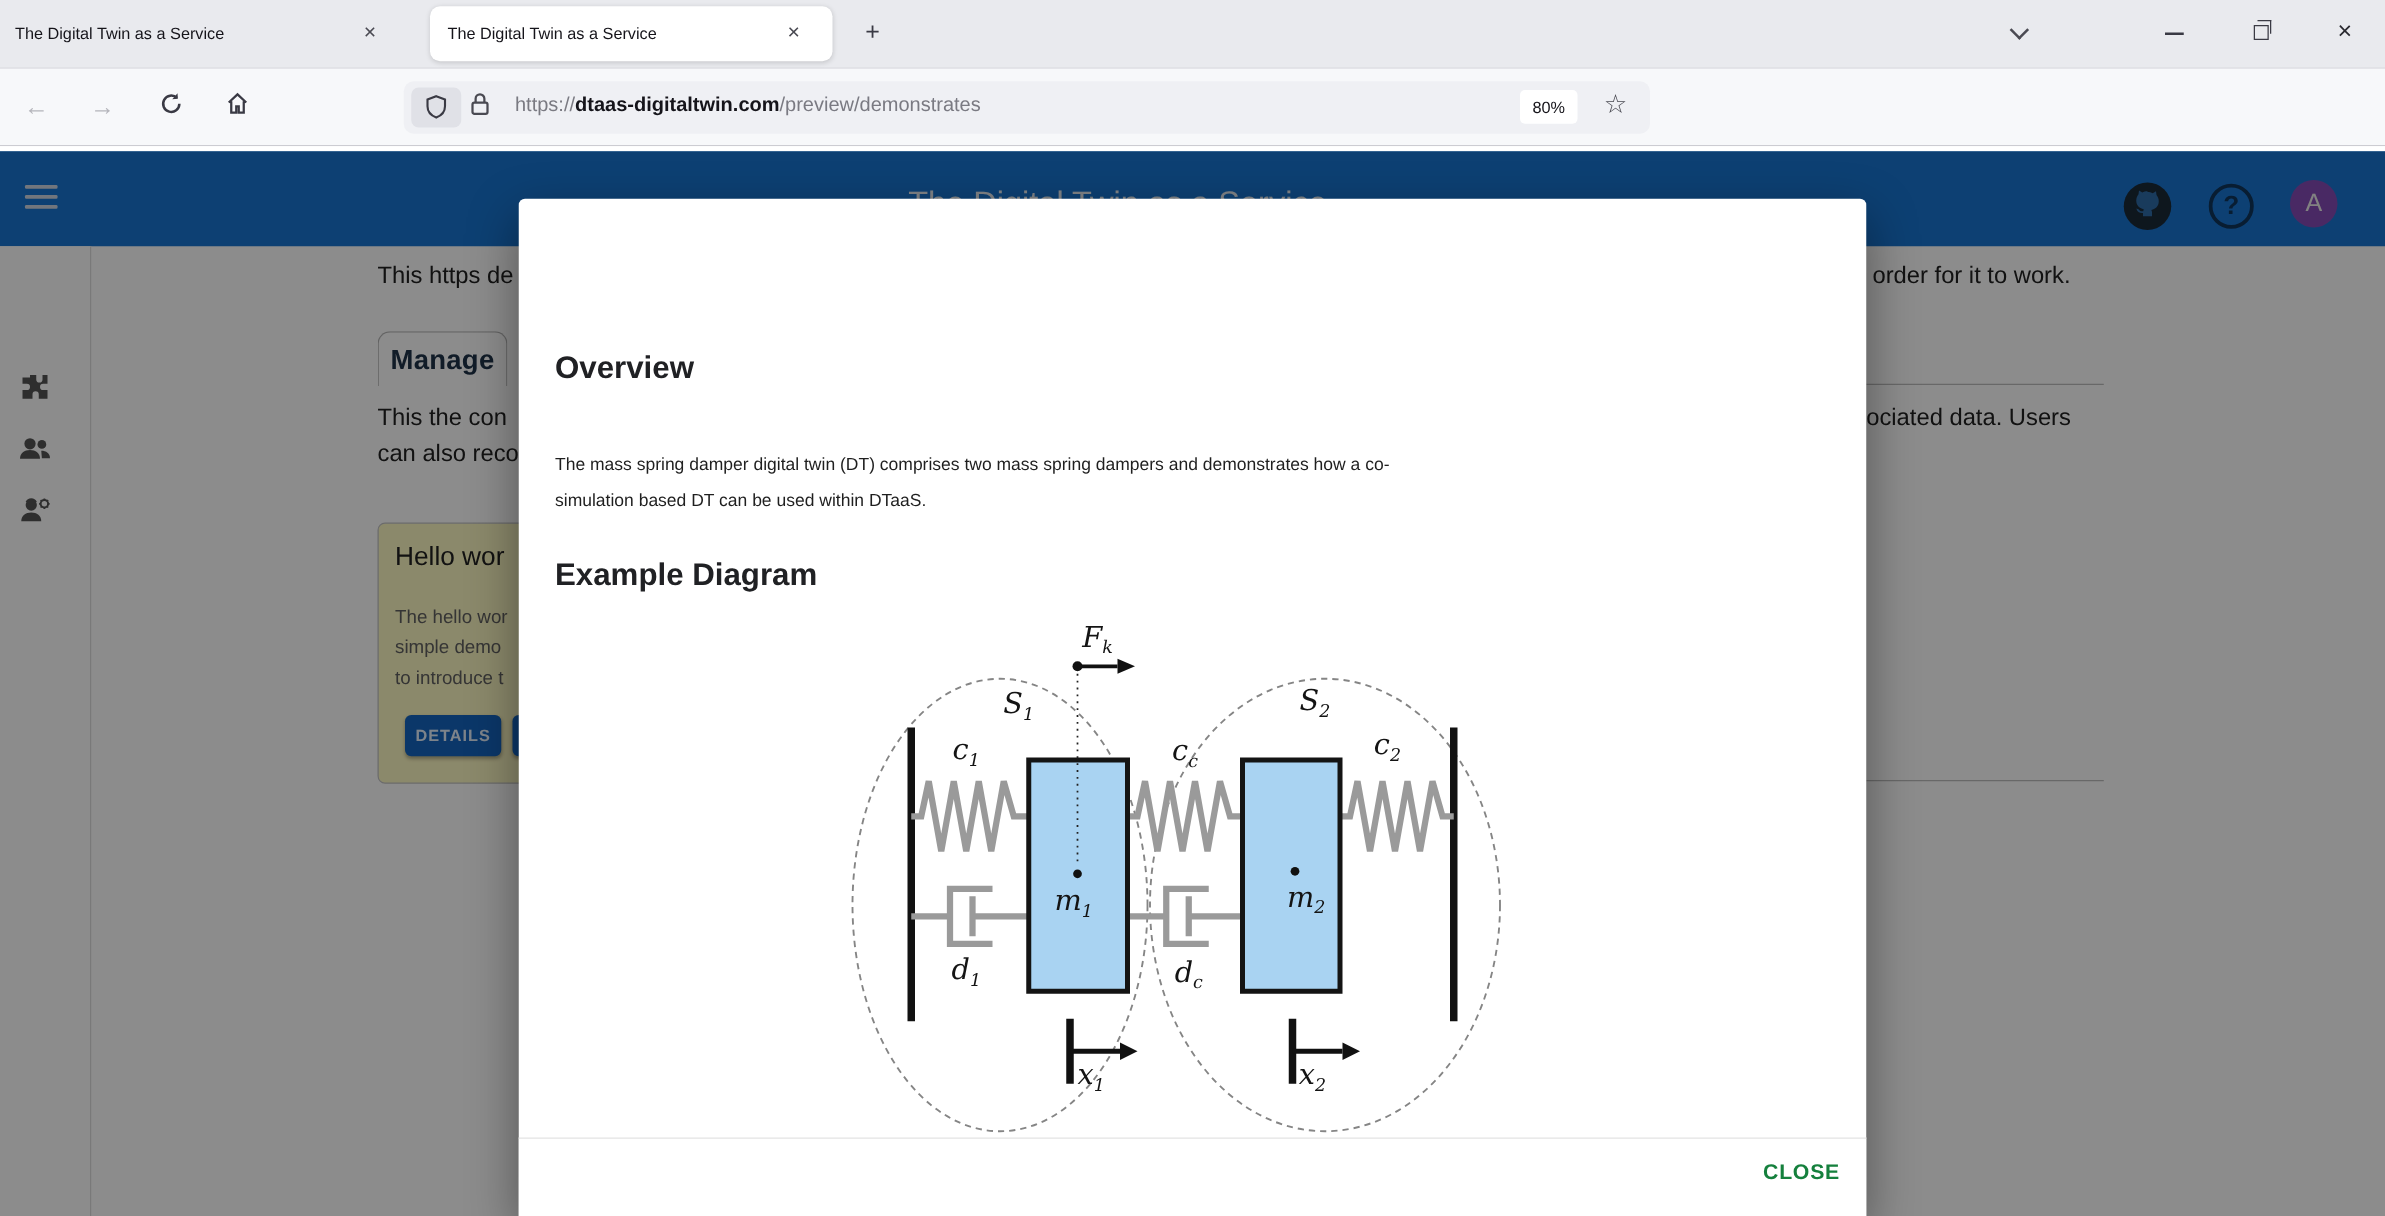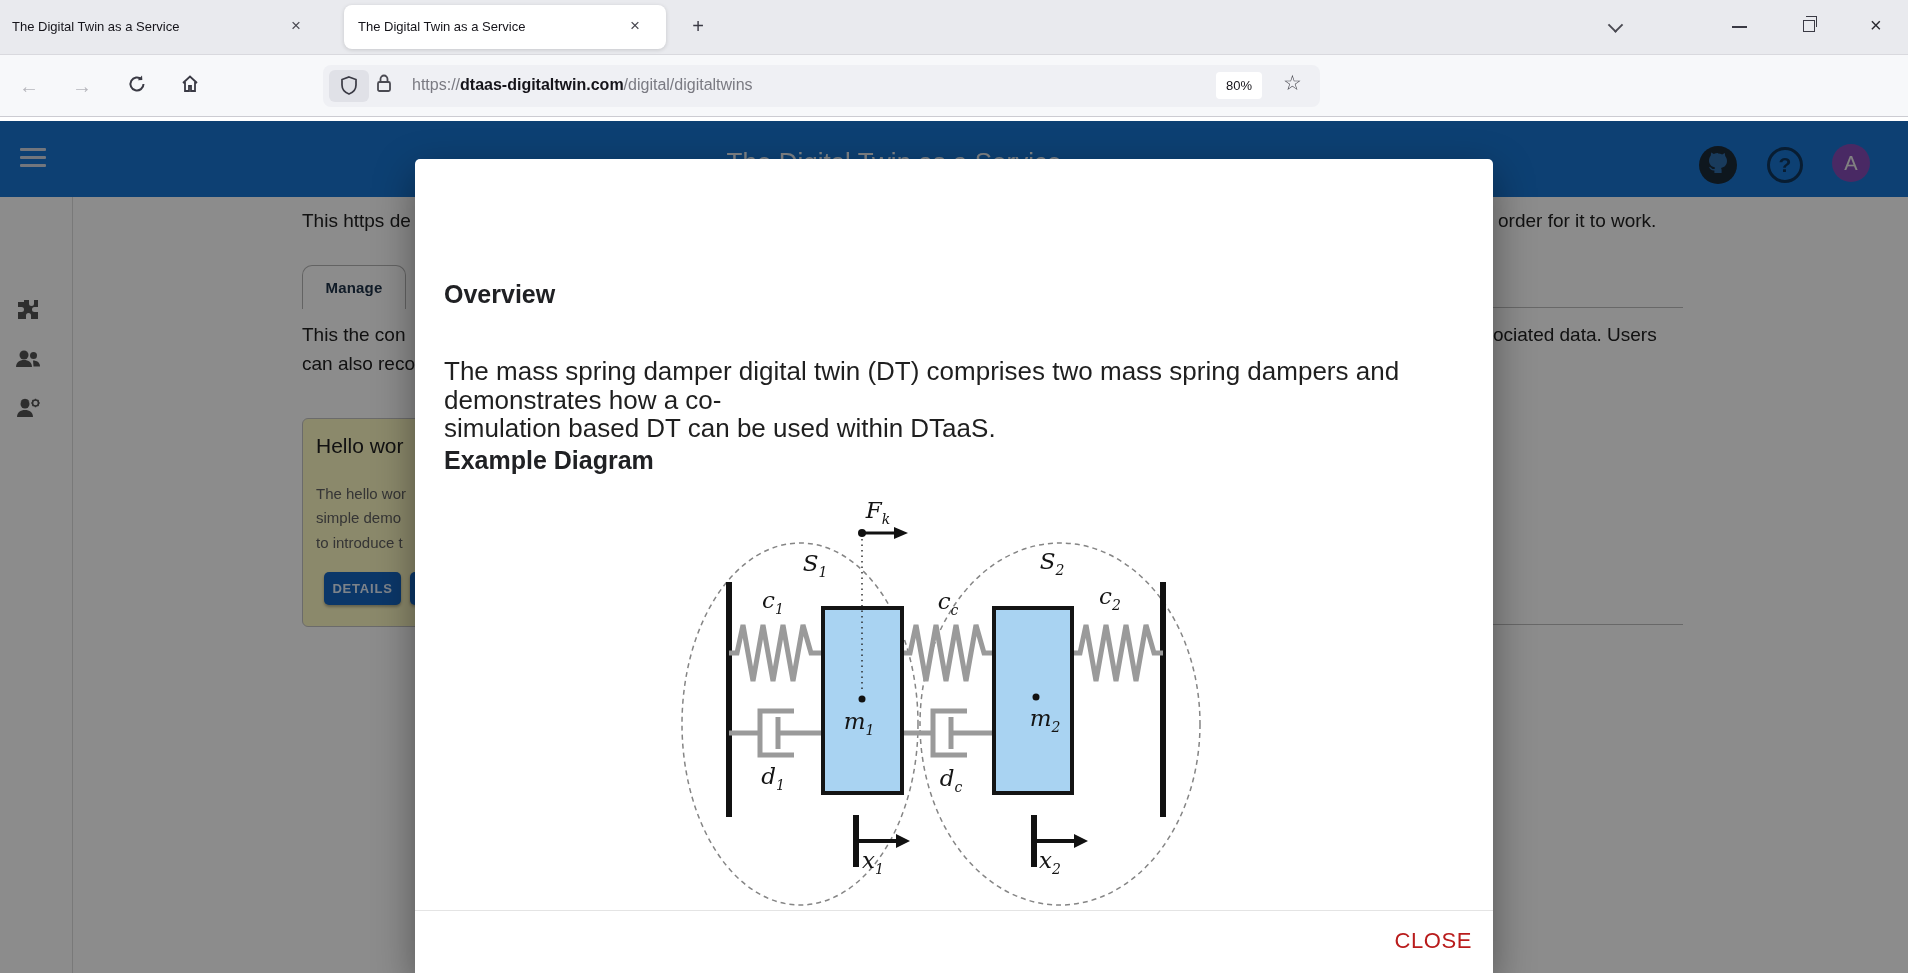--- a/index.html
+++ b/index.html
@@ -42,35 +42,35 @@
   .page{position:absolute;left:0;top:117px;width:1908px;height:856px;background:#ffffff;}
   .appbar{position:absolute;left:0;top:4px;width:1908px;height:76px;background:#1976d2;}
   .appbar-burger{position:absolute;left:20px;top:27px;width:26px;height:19px;}
   .appbar-burger span{display:block;height:3px;background:#cfd8e3;margin-bottom:5px;border-radius:1px;}
   .appbar-title{position:absolute;left:894px;top:26px;transform:translateX(-50%);font-size:26px;color:#e9eef4;white-space:nowrap;}
   .gh-circle{position:absolute;left:1698px;top:24px;}
   .q-circle{position:absolute;left:1767px;top:26px;width:30px;height:30px;border:3px solid #10355c;border-radius:50%;color:#10355c;font-size:21px;font-weight:bold;text-align:center;line-height:30px;}
   .avatar{position:absolute;left:1832px;top:23px;width:38px;height:38px;background:#864cb6;border-radius:50%;color:#ececec;font-size:20px;text-align:center;line-height:38px;}
   .rail{position:absolute;left:0;top:80px;width:72px;height:776px;background:#fff;border-right:1px solid #ddd;}
   .frag{position:absolute;font-size:19px;color:#212121;white-space:nowrap;}
-  .managetab{position:absolute;left:302px;top:148px;width:102px;height:43px;border:1px solid #b5b5b5;border-bottom:none;border-radius:10px 10px 0 0;color:#20344a;font-weight:bold;font-size:15px;text-align:center;line-height:43px;letter-spacing:0.2px;}
+  .managetab{position:absolute;left:302px;top:148px;width:102px;height:43px;border:1px solid #b5b5b5;border-bottom:none;border-radius:10px 10px 0 0;color:#20344a;font-weight:bold;font-size:22px;text-align:center;line-height:43px;letter-spacing:0.2px;}
   .hline{position:absolute;height:1px;background:#bdbdbd;}
   .card{position:absolute;left:302px;top:301px;width:128px;height:207px;border:1px solid #c4c4c4;border-radius:6px;background:#fef9c3;}
   .card-title{position:absolute;left:13px;top:15px;font-size:21px;color:#212121;white-space:nowrap;}
   .card-line{position:absolute;left:13px;font-size:15px;color:#616161;white-space:nowrap;}
   .btn-blue{position:absolute;background:#1565c0;border-radius:5px;color:#e3eefb;font-size:13px;font-weight:bold;letter-spacing:0.8px;text-align:center;line-height:33px;box-shadow:0 2px 3px rgba(0,0,0,0.3);}
   .backdrop{position:absolute;left:0;top:121px;width:1908px;height:852px;background:rgba(0,0,0,0.45);}
   
   .modal{position:absolute;left:415px;top:159px;width:1078px;height:814px;background:#fff;border-radius:5px 5px 0 0;box-shadow:0 14px 40px rgba(0,0,0,0.4);}
   .m-content{position:absolute;left:0;top:0;width:1078px;height:751px;overflow:hidden;}
   .m-title{position:absolute;left:29px;top:56px;font-size:34px;font-weight:600;color:#202124;line-height:44px;}
   .m-h2{position:absolute;left:29px;font-size:25px;font-weight:600;color:#202124;line-height:30px;}
-  .m-para{position:absolute;left:29px;top:198px;font-size:26px;color:#1f1f1f;line-height:28.5px;}
+  .m-para{position:absolute;left:29px;top:198px;font-size:14px;color:#1f1f1f;line-height:28.5px;}
   .m-footer{position:absolute;left:0;top:751px;width:1078px;height:63px;border-top:1px solid #e4e4e4;background:#fff;}
-  .close-btn{position:absolute;right:21px;top:17px;font-size:22px;font-weight:normal;letter-spacing:0.6px;color:#b91c1c;}
+  .close-btn{position:absolute;right:21px;top:17px;font-size:17px;font-weight:bold;letter-spacing:0.6px;color:#15803d;}
   
   .diagram{position:absolute;left:245px;top:328px;width:560px;height:423px;}
   .dlabel{position:absolute;transform:translate(-50%,-50%);font-family:"DejaVu Serif",serif;font-style:italic;font-size:23px;color:#141414;white-space:nowrap;}
   .dlabel sub{font-size:14px;}
 </style>
 </head>
 <body>
 
 <div class="screen">
 
@@ -110,21 +110,21 @@
             <path d="M9 1 L16 3.5 v5.5 c0 4.5-3 7.5-7 9 c-4-1.5-7-4.5-7-9 V3.5 Z" fill="none" stroke="#3a3a44" stroke-width="1.7"></path>
           </svg>
       </div>
       <div class="lockwrap">
         <svg width="18" height="24" viewBox="0 0 18 24">
             <rect x="3" y="10" width="12" height="9" rx="1.5" fill="none" stroke="#4a4a52" stroke-width="1.8"></rect>
             <path d="M5.5 10 V7 a3.5 3.5 0 0 1 7 0 V10" fill="none" stroke="#4a4a52" stroke-width="1.8"></path>
           </svg>
       </div>
       <div class="urltext">
-        <span class="url-gray">https://</span><span class="url-dark">dtaas-digitaltwin.com</span><span class="url-gray">/digital/digitaltwins</span>
+        <span class="url-gray">https://</span><span class="url-dark">dtaas-digitaltwin.com</span><span class="url-gray">/preview/demonstrates</span>
       </div>
       <div class="zoom-pill">80%</div>
       <div class="star">☆</div>
     </div>
     <div class="ext" style="left:1431px;top:76px;">
       <svg width="27" height="27" viewBox="0 0 27 27">
           <rect x="2" y="3" width="23" height="21" rx="7" fill="none" stroke="#4a4a52" stroke-width="2"></rect>
           <path d="M8 11 l5.5 5 L19 11" fill="none" stroke="#4a4a52" stroke-width="2.2" stroke-linecap="round"></path>
         </svg>
     </div>

